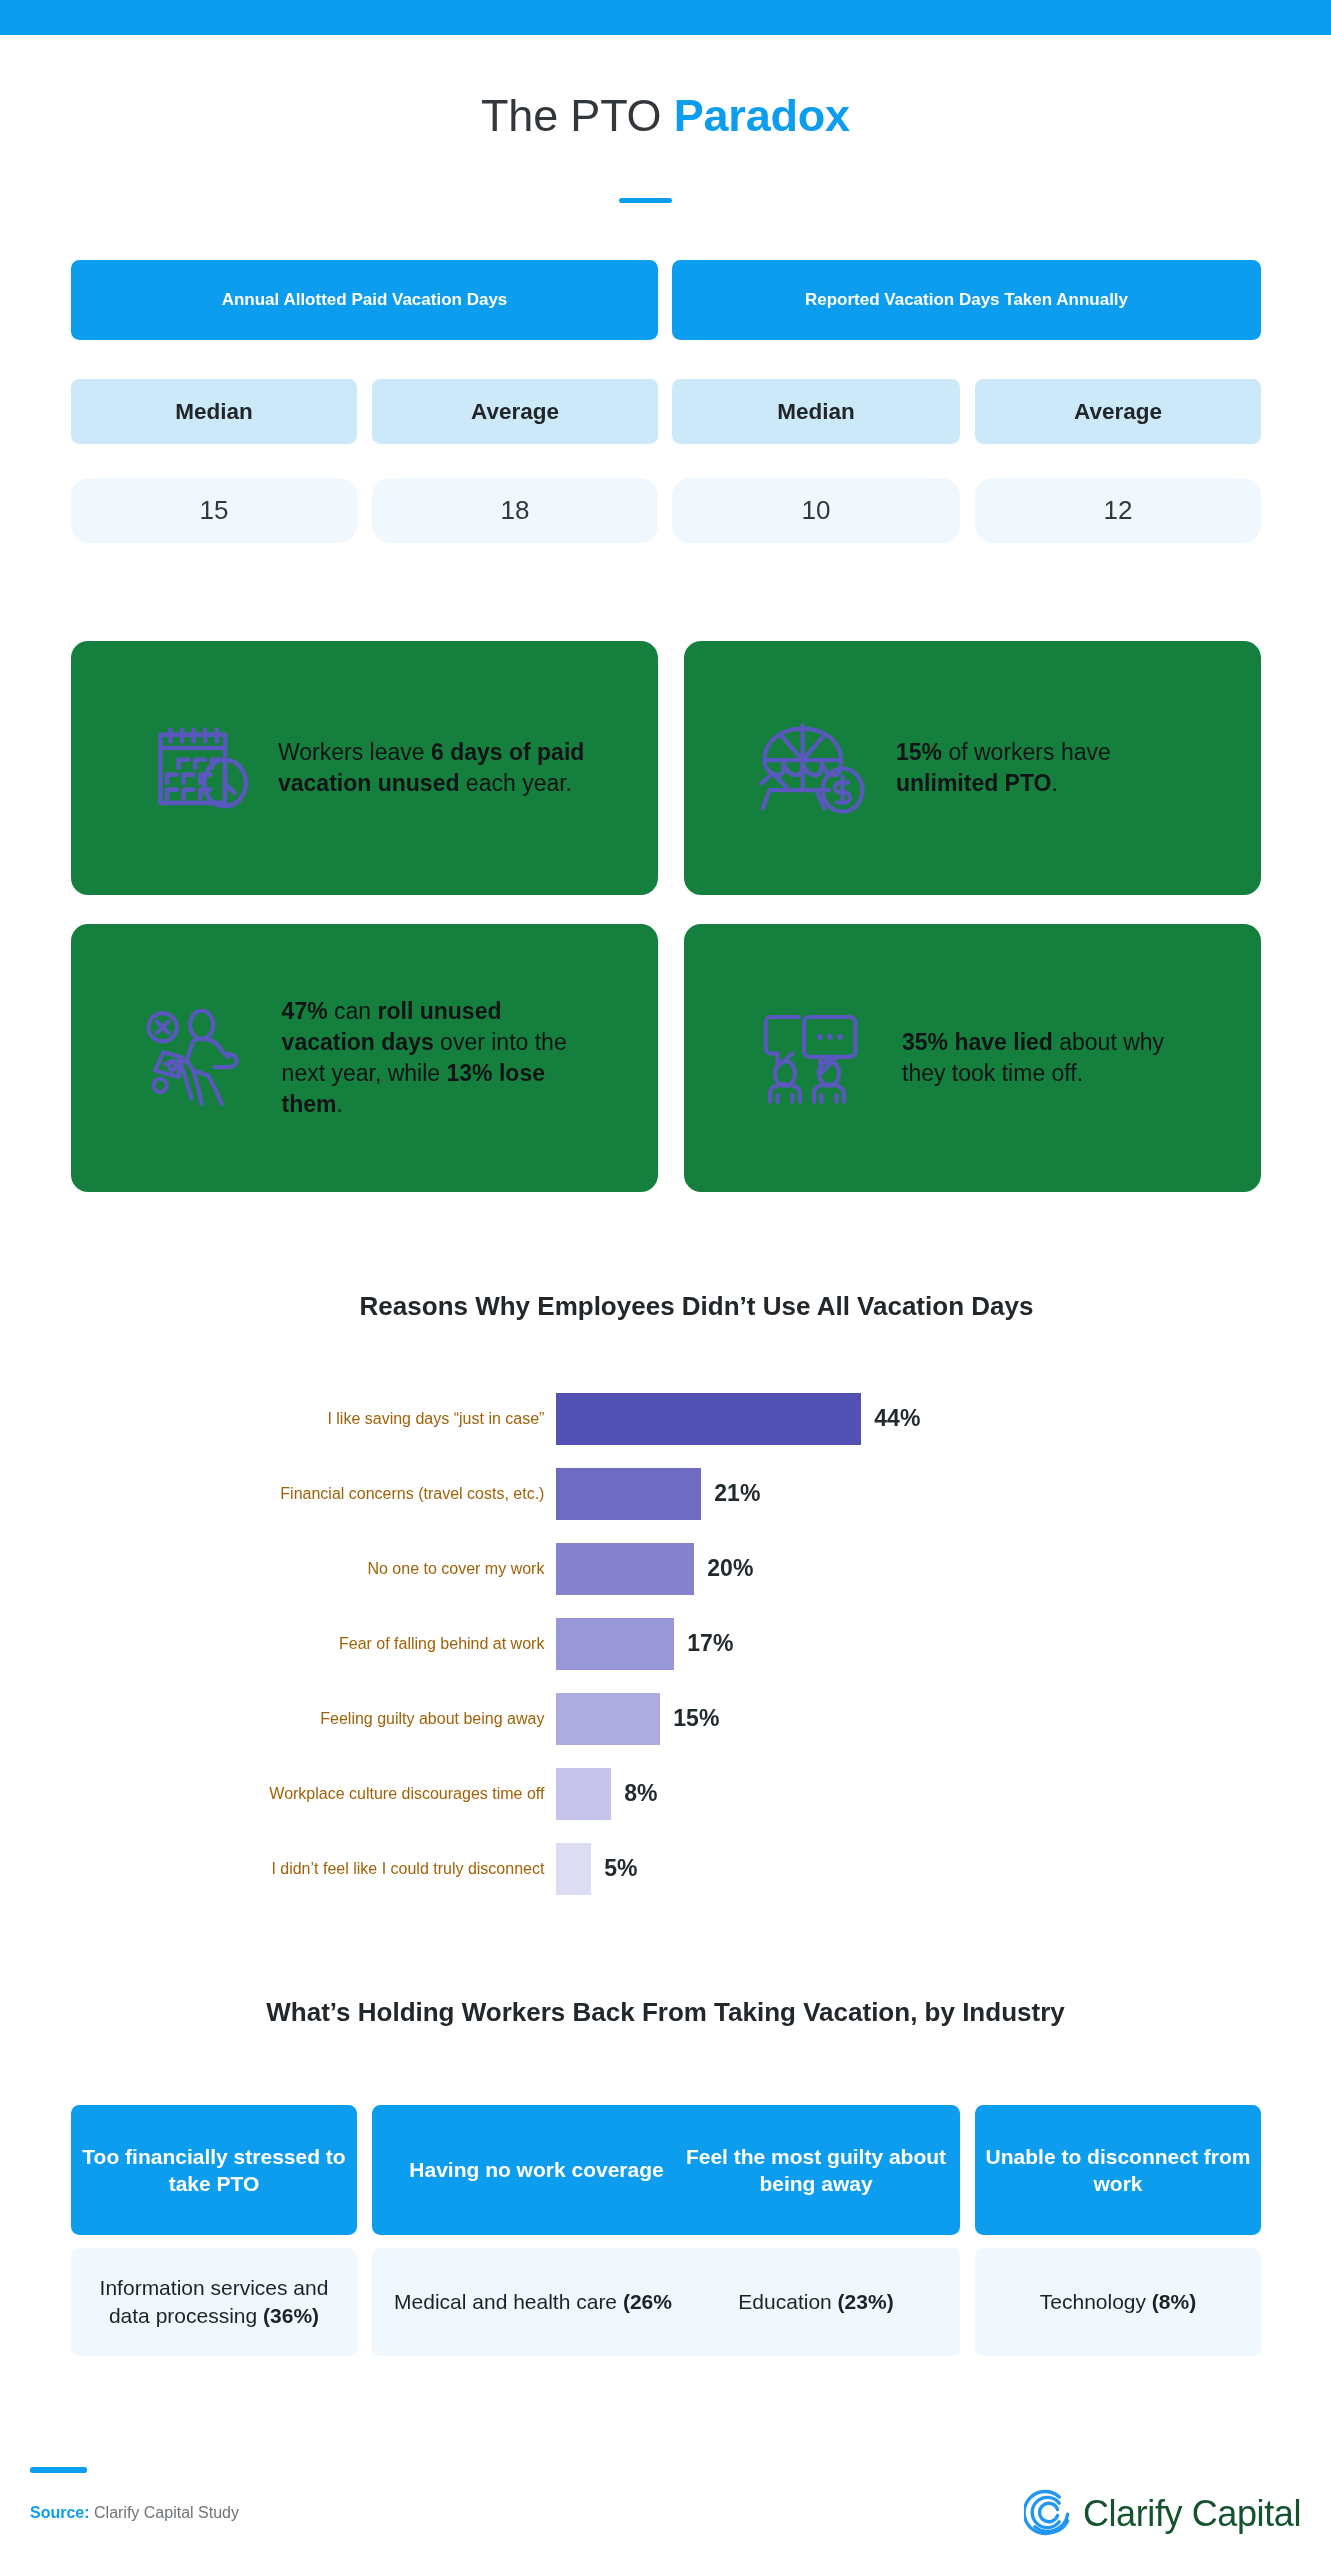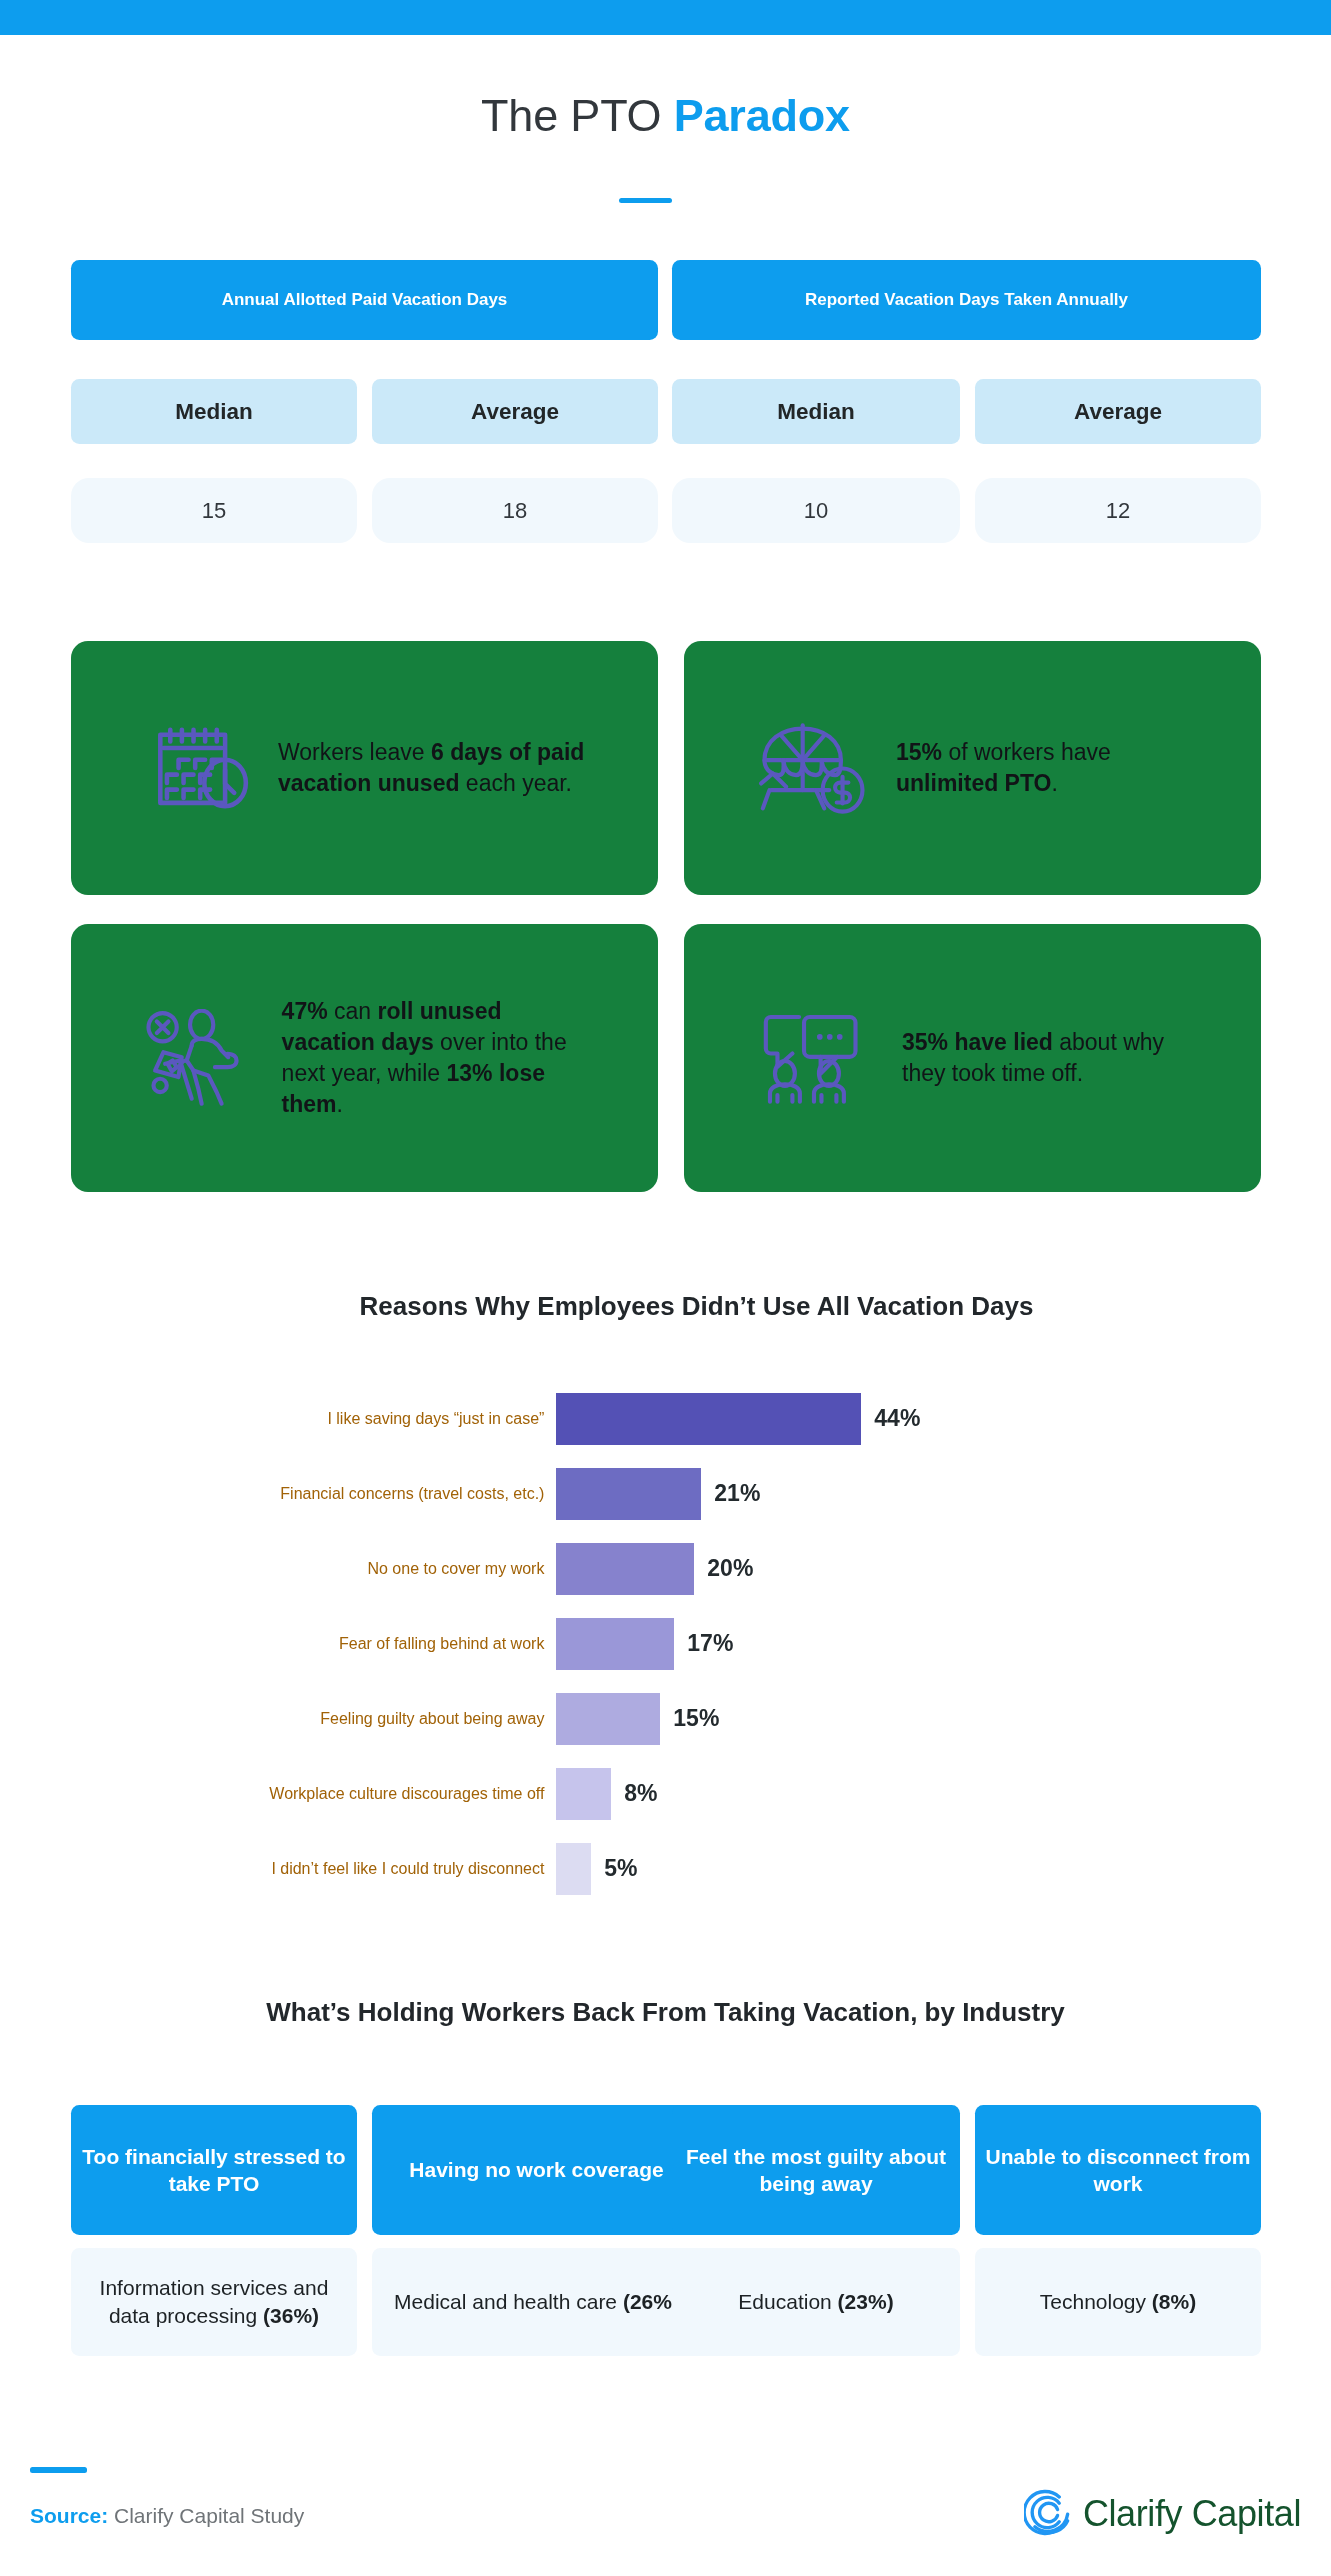--- a/index.html
+++ b/index.html
@@ -76,21 +76,21 @@
     align-items: center;
     justify-content: center;
   }
   .tbl-val {
     position: absolute;
     top: 478px;
     height: 65px;
     background: #f1f8fd;
     border-radius: 18px;
     color: #32373c;
-    font-size: 22px;
+    font-size: 26px;
     font-weight: 400;
     display: flex;
     align-items: center;
     justify-content: center;
   }
   .c0 { left: 71px;   width: 286px; }
   .c1 { left: 372px;  width: 286px; }
   .c2 { left: 672px;  width: 288px; }
   .c3 { left: 975px; width: 286px; }
 
@@ -219,21 +219,21 @@
   .foot-rule {
     position: absolute;
     left: 30px; top: 2467px;
     width: 57px; height: 5.8px;
     background: #0d9dee;
     border-radius: 2.5px;
   }
   .foot-src {
     position: absolute;
     left: 30px; top: 2504px;
-    font-size: 21px;
+    font-size: 16px;
     color: #6f7478;
     white-space: nowrap;
   }
   .foot-src .k { color: #0d9dee; font-weight: 700; }
   .foot-logo {
     position: absolute;
     right: 30px; top: 2489px;
     display: flex;
     align-items: center;
     gap: 11.6px;

